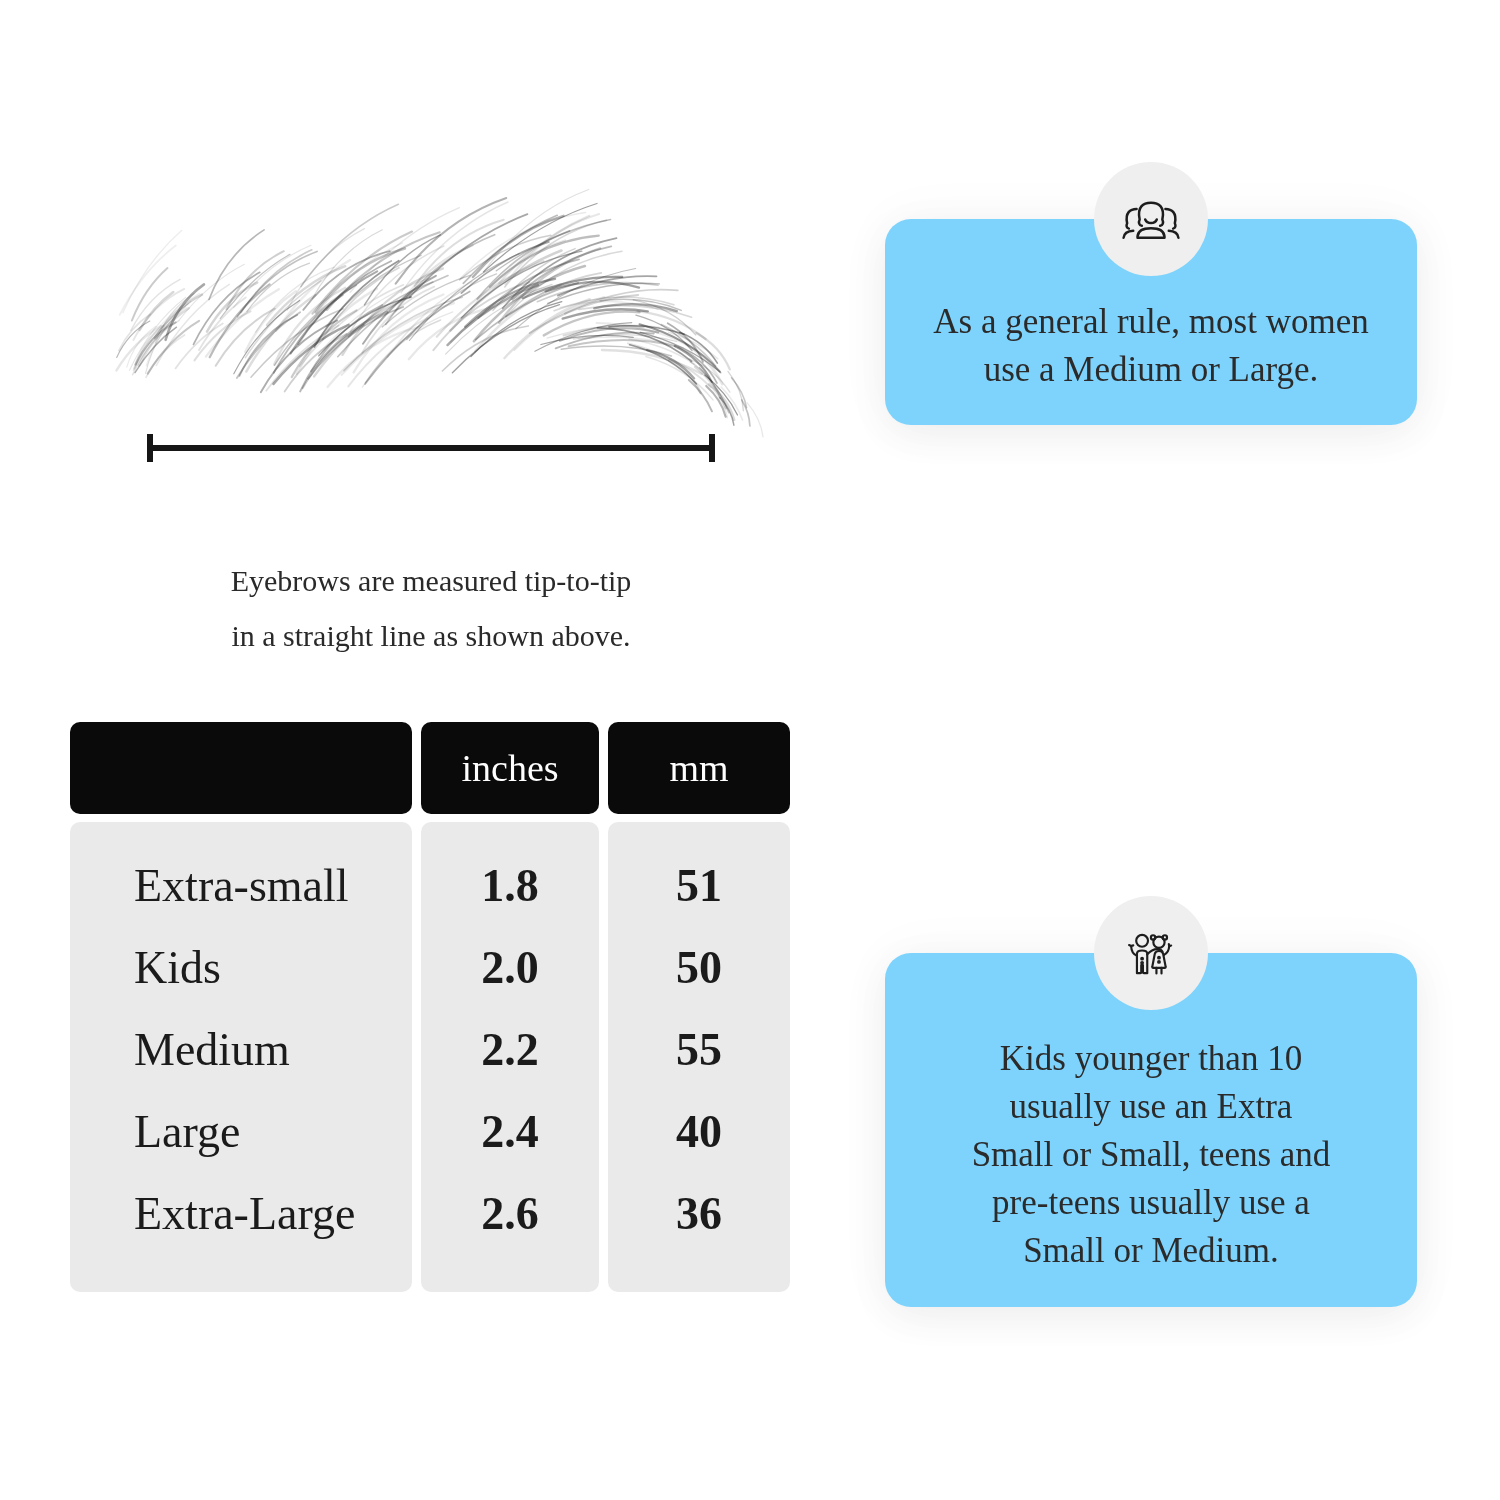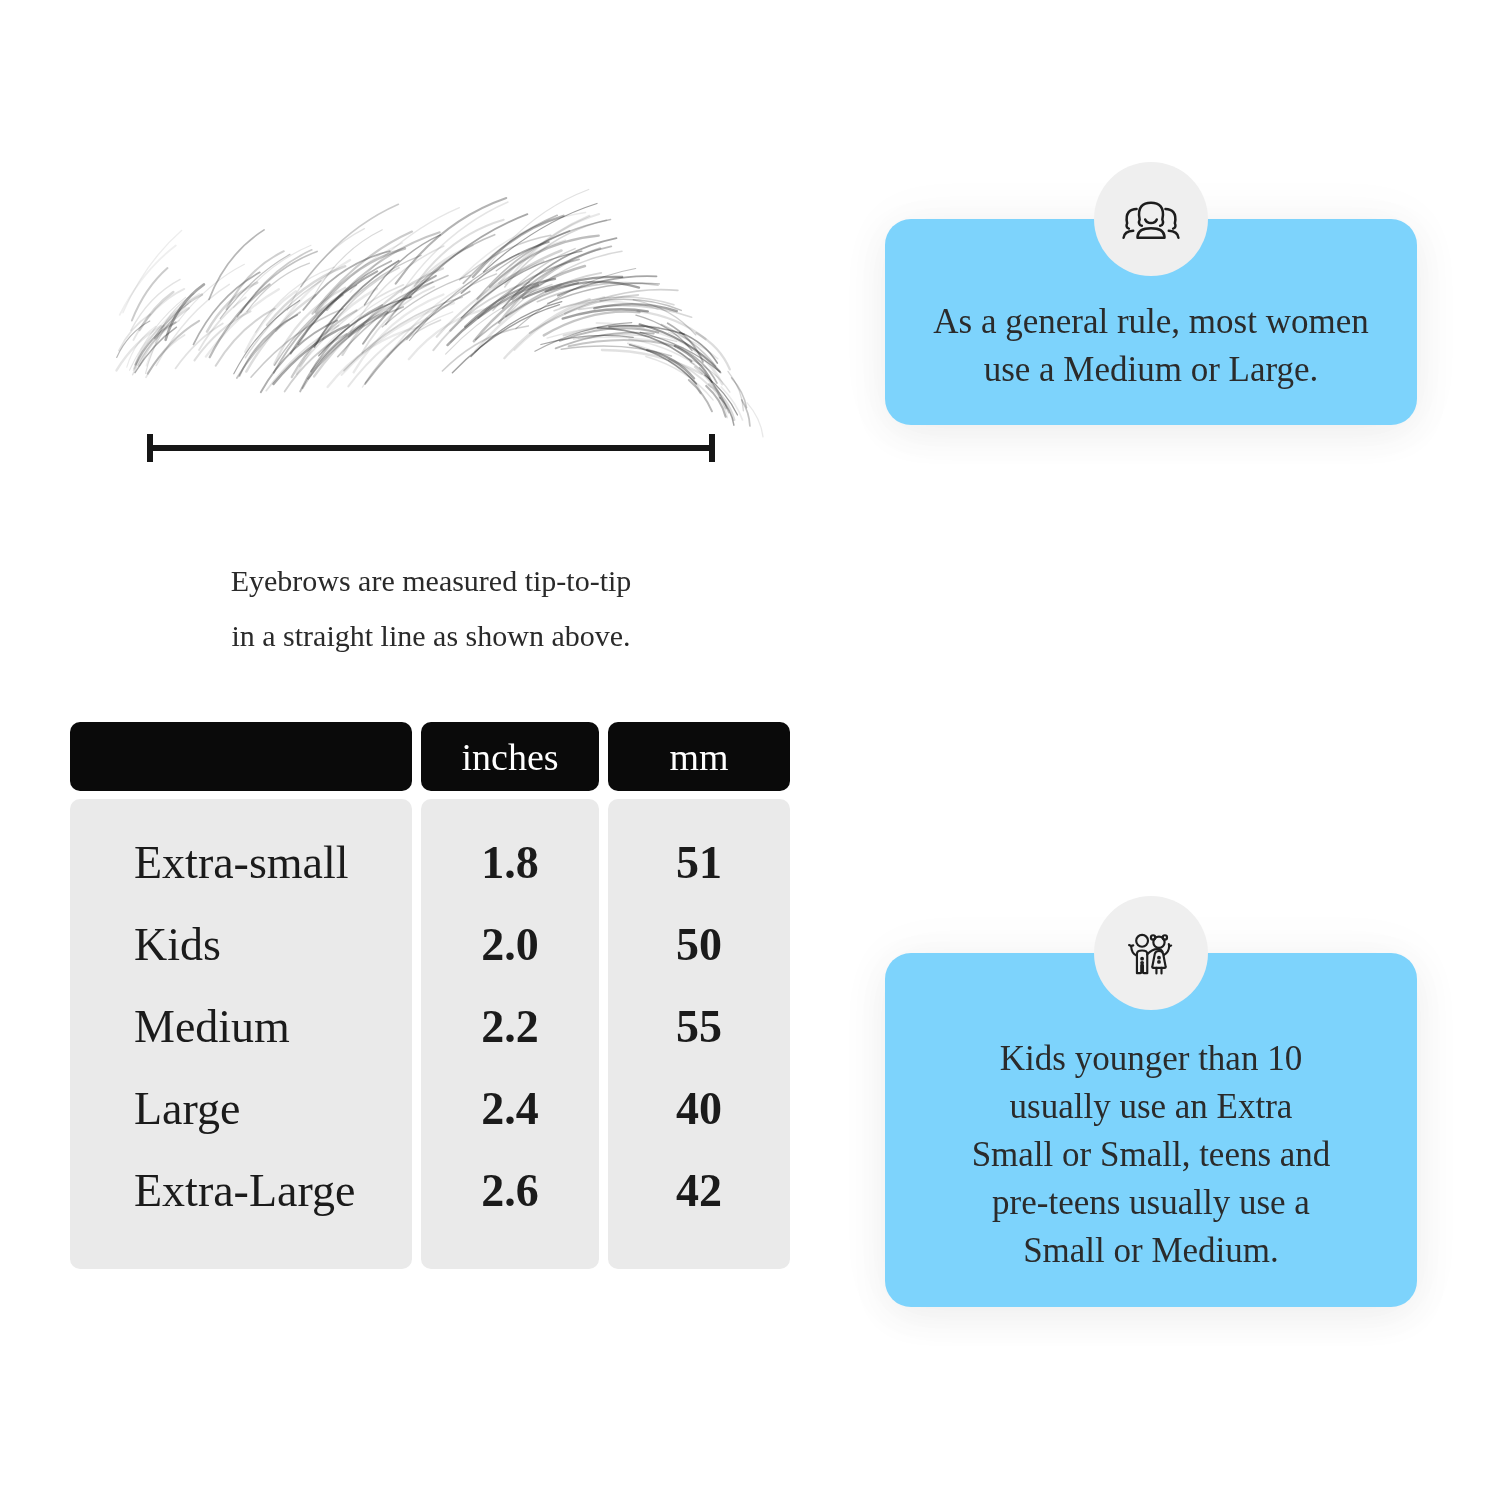--- a/index.html
+++ b/index.html
@@ -15,21 +15,21 @@
     text-align:center;font-size:30px;line-height:55px;color:#2a2a2a;margin-top:34px;
   }
   .caption span{display:block;}
   
   .size-table{
     position:absolute;left:70px;top:722px;width:720px;
     display:grid;grid-template-columns:342px 178px 182px;
     column-gap:9px;row-gap:8px;
   }
   .th{
-    height:69px;background:#0a0a0a;border-radius:10px;color:#ffffff;
+    height:92px;background:#0a0a0a;border-radius:10px;color:#ffffff;
     display:flex;align-items:center;justify-content:center;font-size:38px;
   }
   .col-body{background:#eaeaea;border-radius:10px;padding:22px 0 38px 0;}
   .cell{height:82px;display:flex;align-items:center;font-size:46px;color:#1b1b1b;}
   .cell.label{padding-left:64px;}
   .cell.num{justify-content:center;font-weight:bold;}
   
   .card{
     position:absolute;left:885px;width:532px;background:#7dd3fc;border-radius:26px;
     box-shadow:0 10px 40px rgba(0,0,0,0.055), 0 0 60px rgba(0,0,0,0.035);
@@ -293,21 +293,21 @@
       <div class="cell num">2.0</div>
       <div class="cell num">2.2</div>
       <div class="cell num">2.4</div>
       <div class="cell num">2.6</div>
     </div>
     <div class="col-body">
       <div class="cell num">51</div>
       <div class="cell num">50</div>
       <div class="cell num">55</div>
       <div class="cell num">40</div>
-      <div class="cell num">42</div>
+      <div class="cell num">36</div>
     </div>
   </div>
 
   <div class="card card-1">
     <div class="icon-circle">
       <svg width="62" height="50" viewBox="0 0 64 52" fill="none" stroke="#1d1d1d" stroke-width="2.6" stroke-linecap="round" stroke-linejoin="round">
         <path d="M 9 36 C 6.5 35.5 6 33 7.2 30.5 C 4.8 19.5 10.5 15.5 17 15.5"></path>
         <path d="M 3.5 45.5 C 4 40.5 8 38.5 13.5 38.2"></path>
         <path d="M 55 36 C 57.5 35.5 58 33 56.8 30.5 C 59.2 19.5 53.5 15.5 47 15.5"></path>
         <path d="M 60.5 45.5 C 60 40.5 56 38.5 50.5 38.2"></path>

